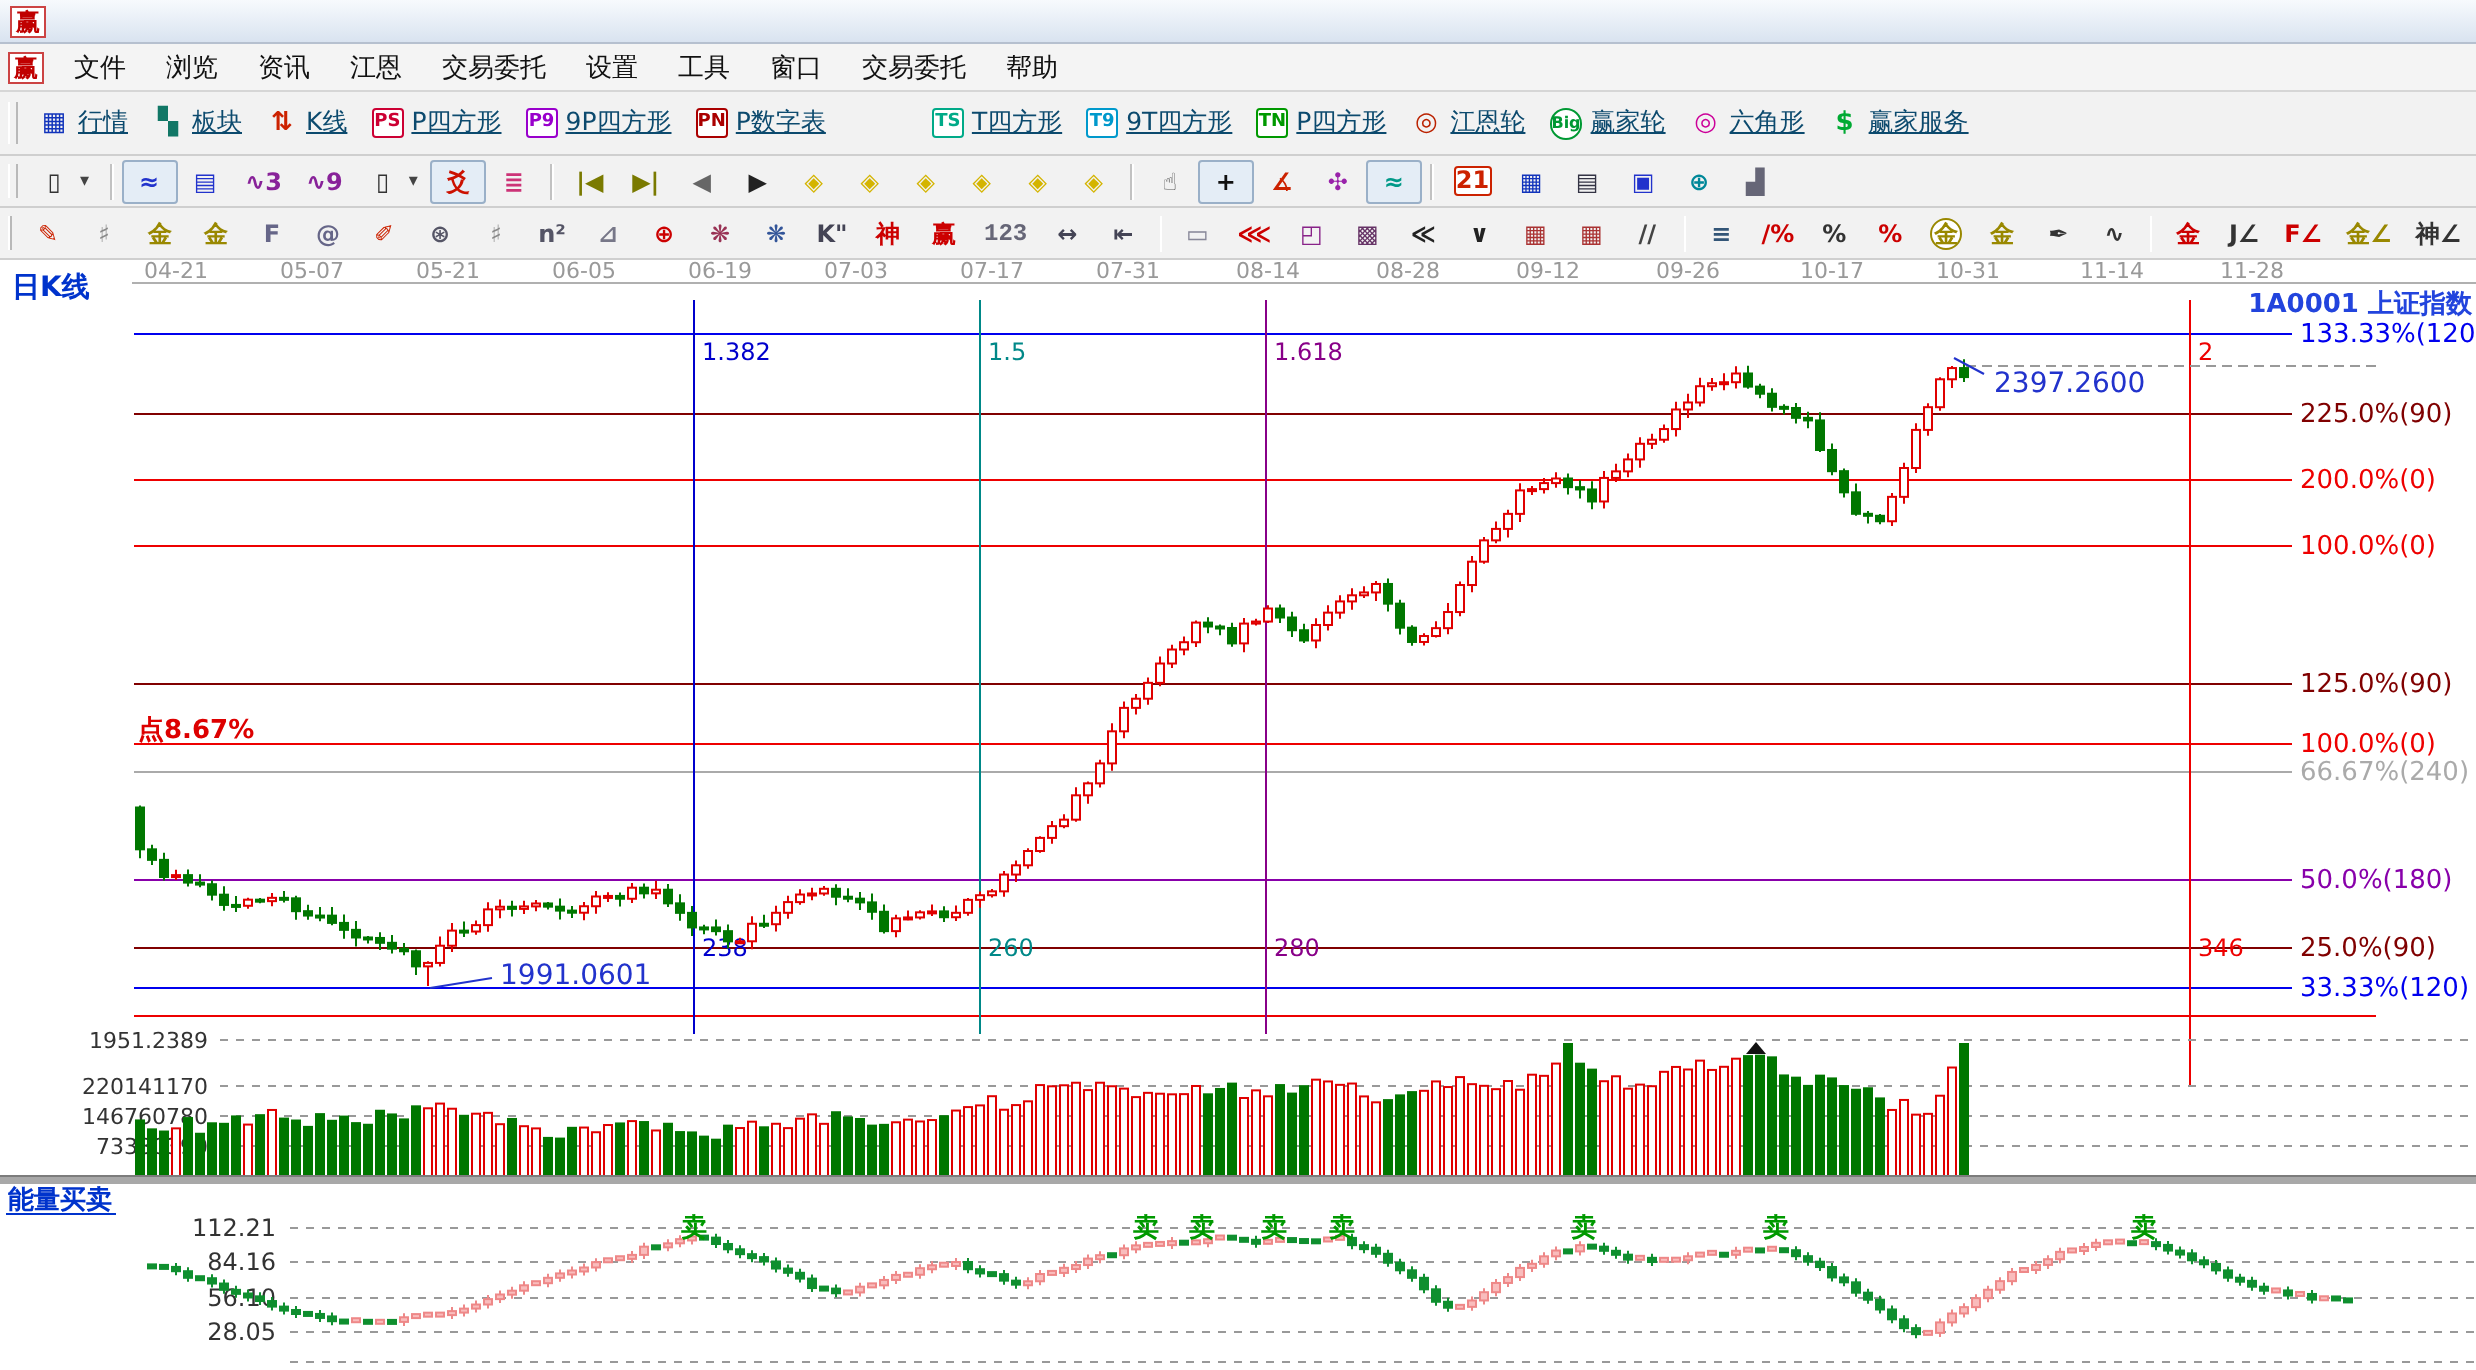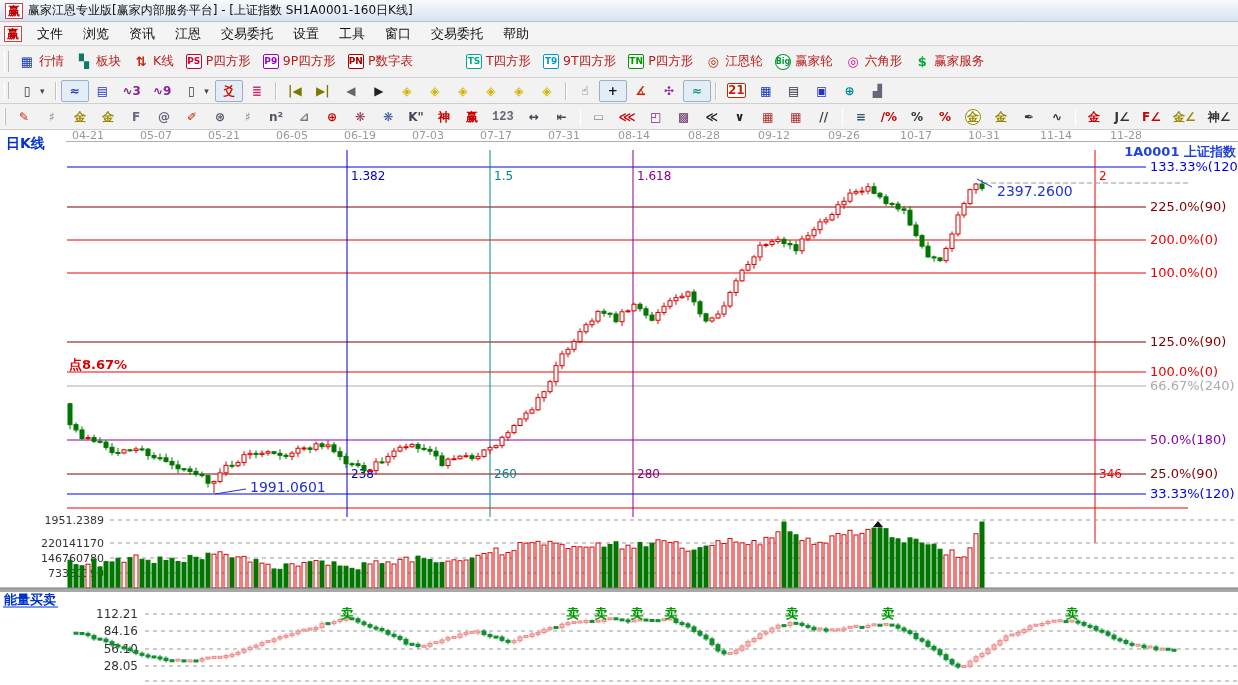--- a/index.html
+++ b/index.html
@@ -9,36 +9,35 @@
   .logo{color:#c00000;font-weight:bold;font-size:12px;background:#fff;border:1px solid #cc4444;line-height:14px;padding:0 2px;margin-right:5px;}
   .menubar{height:24px;background:#f4f4f4;border-bottom:1px solid #d6d6d6;display:flex;align-items:center;padding:0 4px;font-size:13px;box-sizing:border-box;}
   .menu-item{padding:2px 10px;color:#111;cursor:default;text-align:right;}
   .toolbar{background:#f2f2f2;border-bottom:1px solid #cfcfcf;display:flex;align-items:center;padding:0 3px;box-sizing:border-box;}
   .t1{height:32px;}
   .t2,.t3{height:26px;}
   .grip{width:3px;height:70%;border-left:1px solid #fff;border-right:1px solid #b9b9b9;margin:0 4px 0 1px;}
   .sep{width:1px;height:18px;background:#c2c2c2;border-right:1px solid #fff;margin:0 4px;}
   .tbtn{display:flex;align-items:center;gap:4px;padding:2px 5px;border:1px solid transparent;border-radius:2px;cursor:default;white-space:nowrap;}
   .tbtn.pressed{border:1px solid #9ab0c8;background:#e4edf6;}
-  .tlabel{font-size:12.5px;color:#b91c1c;}
+  .tlabel{font-size:12.5px;color:#0c4a6e;text-decoration:underline;}
   .ticon{display:inline-flex;align-items:center;justify-content:center;min-width:16px;height:16px;font-size:13px;font-weight:bold;line-height:16px;}
   .ticon.boxed{font-size:9px;border:1px solid currentColor;border-radius:2px;min-width:14px;height:13px;line-height:13px;background:#fff;}
   .ticon.round{font-size:8px;border:1px solid currentColor;border-radius:50%;min-width:14px;height:14px;line-height:14px;background:#fff;}
   .t3 .ticon,.t2 .ticon{font-size:12px;}
   .dd{font-size:9px;color:#444;margin-left:1px;}
   .chart-wrap{position:relative;width:1238px;height:555px;background:#fff;}
   svg text{font-family:"DejaVu Sans","Liberation Sans",sans-serif;}
 </style>
 </head>
 <body>
 
 <div class="app">
   <div class="titlebar">
     <span class="logo">赢</span>
-    <span>赢家江恩专业版[赢家内部服务平台] - [上证指数  SH1A0001-160日K线]</span>
   </div>
   <div class="menubar" id="menubar">
     <span class="logo">赢</span>
   <span class="menu-item">文件</span>
       <span class="menu-item">浏览</span>
       <span class="menu-item">资讯</span>
       <span class="menu-item">江恩</span>
       <span class="menu-item">交易委托</span>
       <span class="menu-item">设置</span>
       <span class="menu-item">工具</span>

